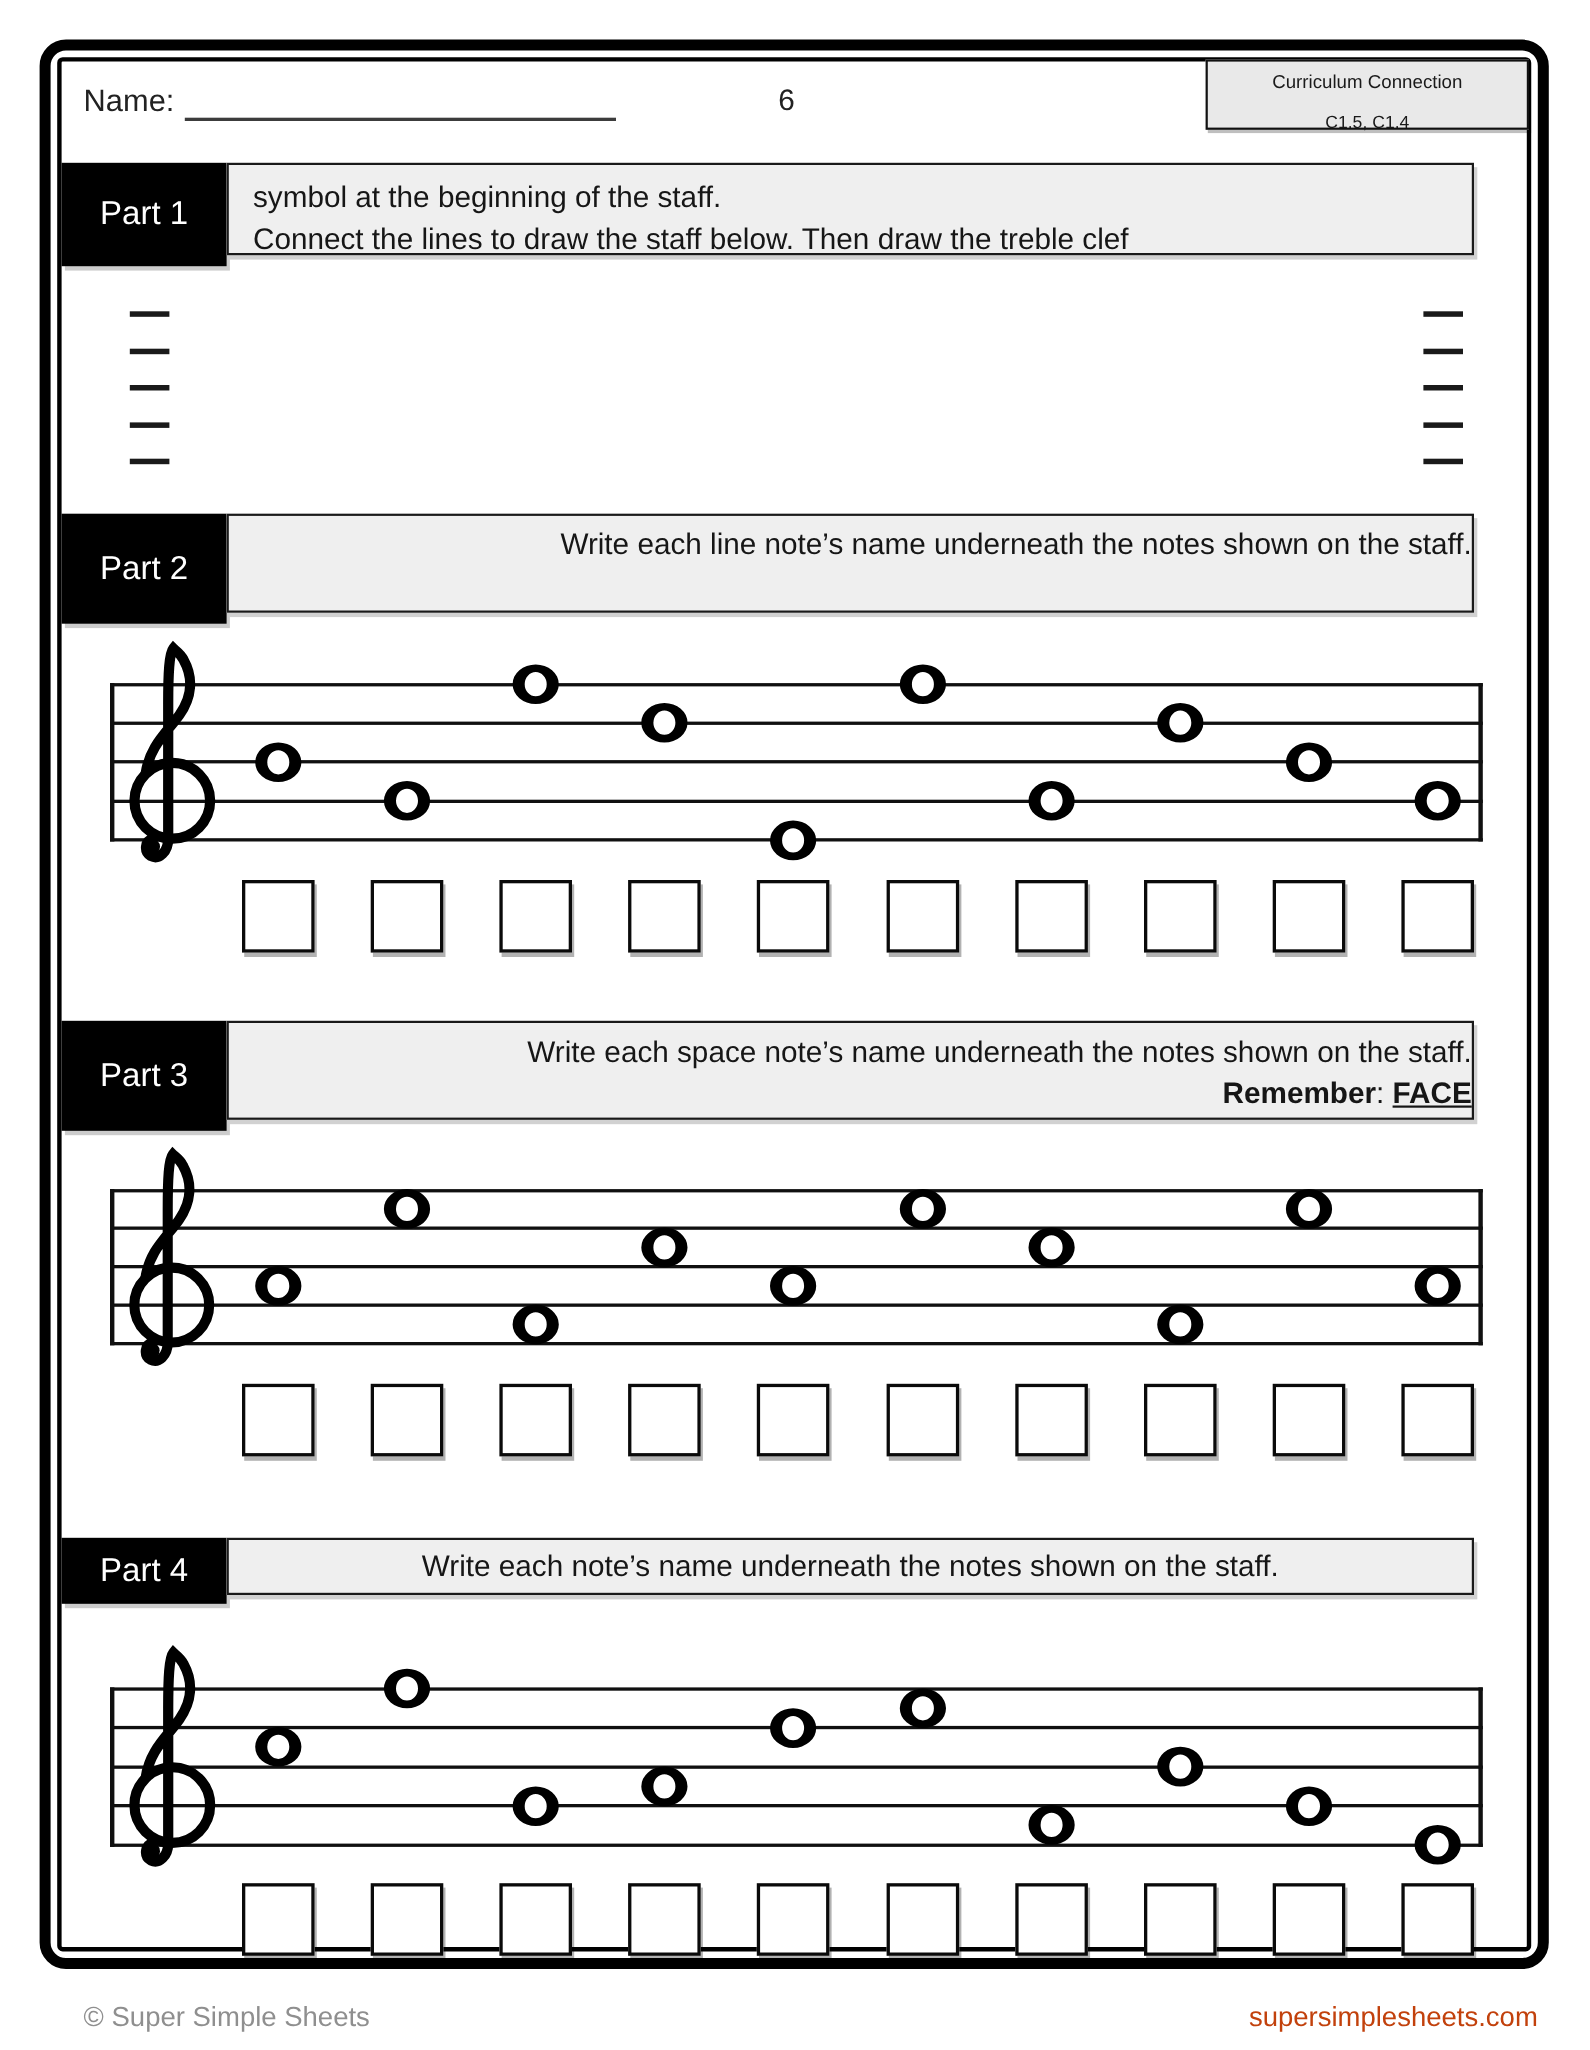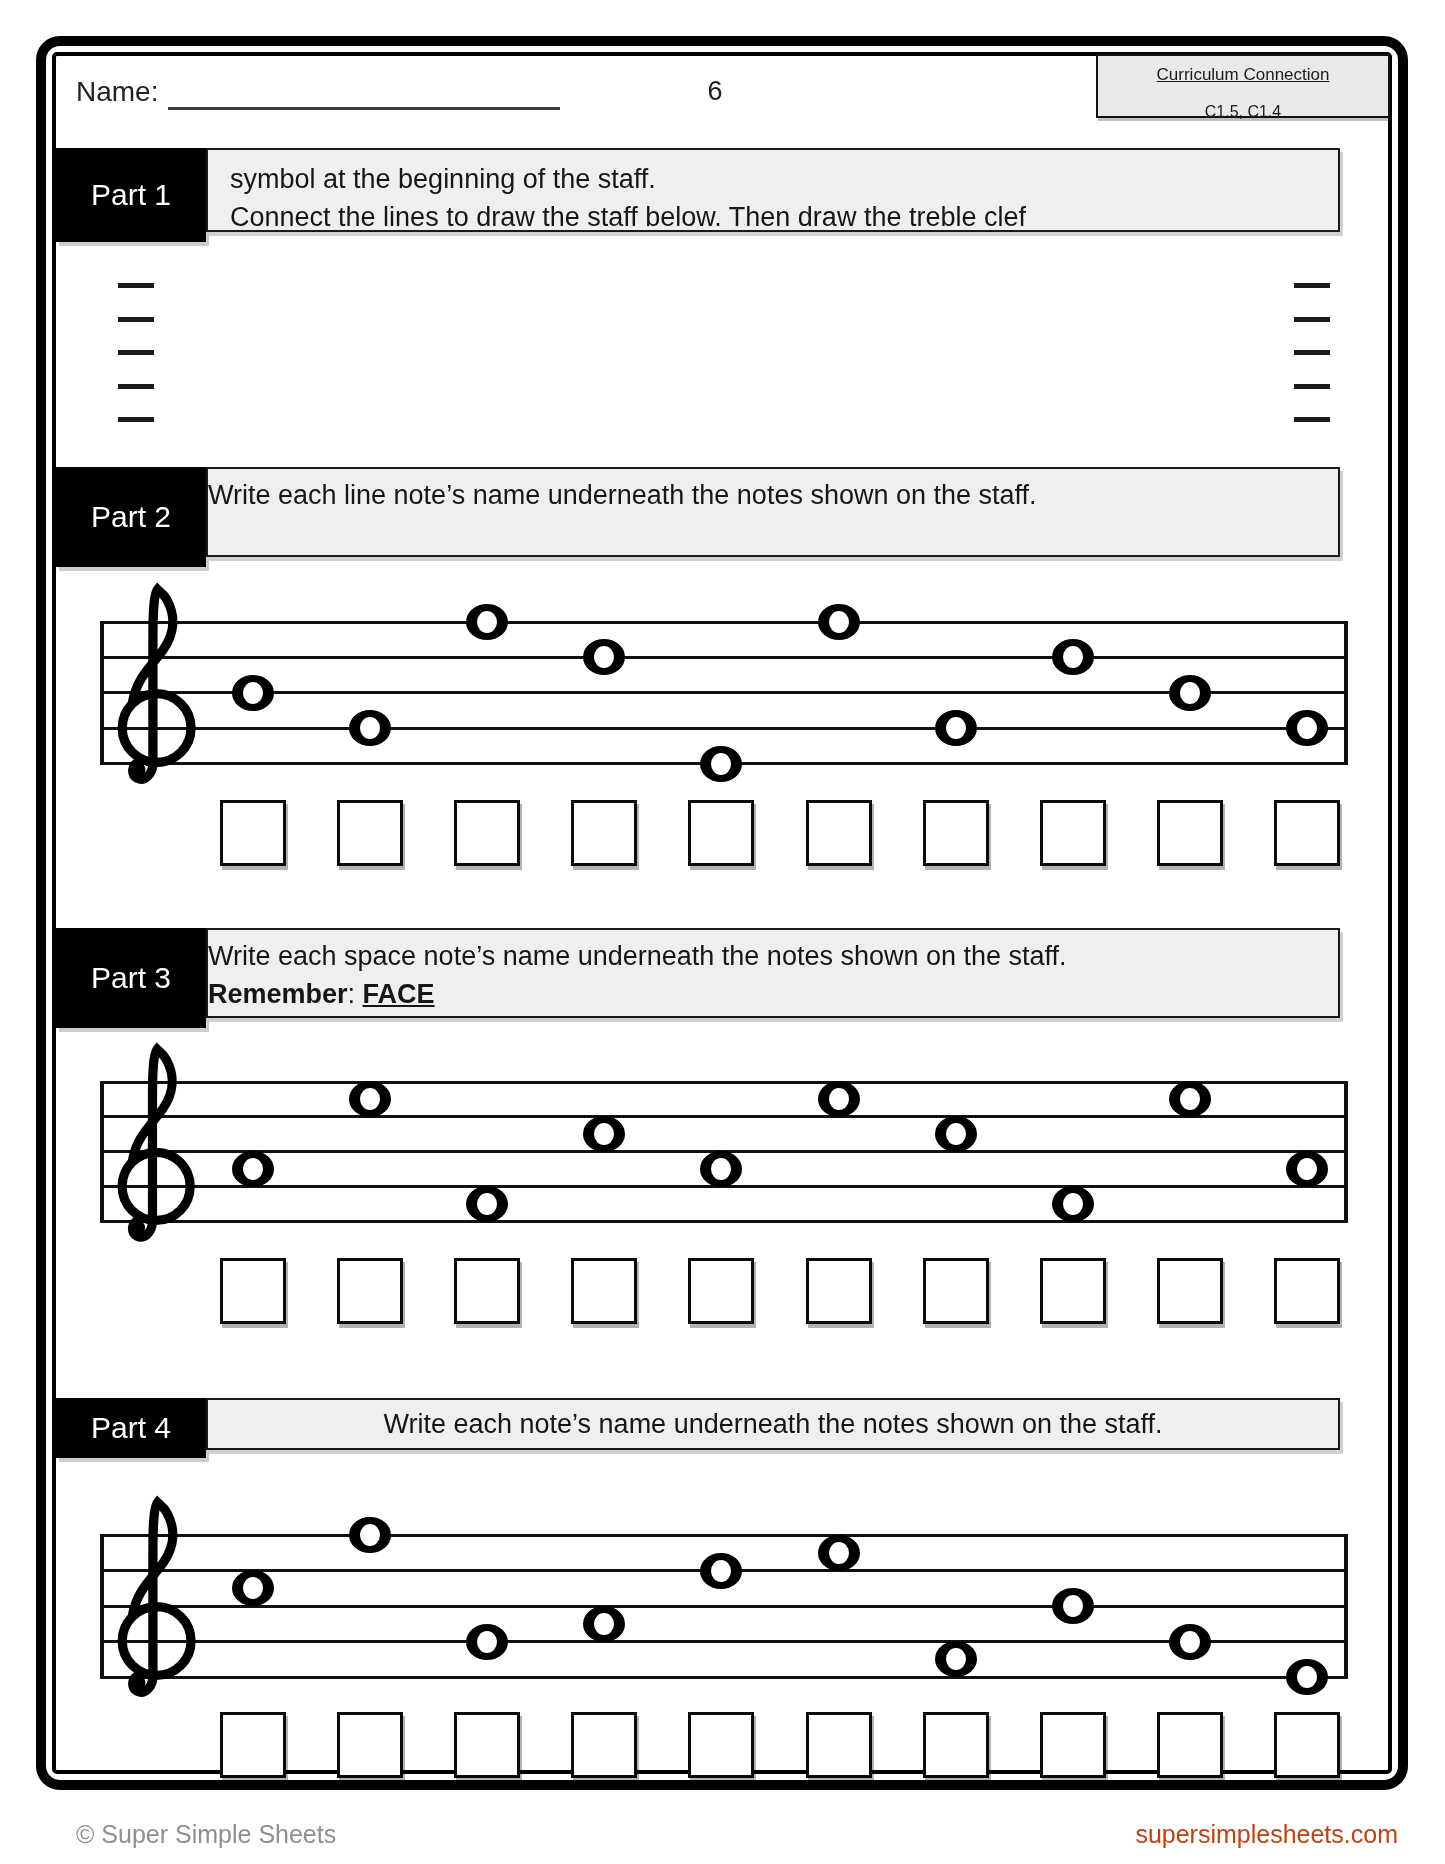--- a/index.html
+++ b/index.html
@@ -17,31 +17,31 @@
     border:4px solid #000; border-radius:5px; }
 
   
   #name-label { left:76px; top:76px; font-size:28px; color:#222; }
   #name-line  { left:168px; top:72px; width:392px; height:38px;
     border-bottom:3px solid #3c3c3c; }
   #page-number { left:680px; top:76px; width:70px; text-align:center; font-size:27px; color:#222; }
   #curriculum-box { left:1096px; top:54px; width:294px; height:64px;
     background:#e9e9e9; border:2px solid #111; box-shadow:2px 3px 0 rgba(0,0,0,0.25);
     text-align:center; padding-top:9px; }
-  #curriculum-title { font-size:17px; text-decoration:underline; color:#1a1a1a; }
+  #curriculum-title { font-size:17px; color:#1a1a1a; }
   #curriculum-codes { font-size:16px; color:#1a1a1a; margin-top:18px; }
 
   
   .part-label { left:56px; width:150px; background:#000; color:#fff;
     display:flex; align-items:center; justify-content:center;
     font-size:30px; box-shadow:3px 4px 0 rgba(0,0,0,0.2); }
   .instruction-box { left:206px; width:1134px; background:#efefef;
     border:2px solid #1a1a1a; box-shadow:3px 4px 0 rgba(0,0,0,0.18);
     font-size:27px; color:#161616; }
-  .instruction-box.centered { text-align:left; }
+  .instruction-box.centered { text-align:right; }
   .iline { display:block; line-height:38px; }
   #p1-box { top:148px; height:84px; padding:10px 22px; }
   #p1-label { top:148px; height:94px; }
   #p2-box { top:467px; height:90px; padding-top:7px; }
   #p2-label { top:467px; height:100px; }
   #p3-box { top:928px; height:90px; padding-top:7px; }
   #p3-label { top:928px; height:100px; }
   #p4-box { top:1398px; height:52px; display:flex; align-items:center; justify-content:center; }
   #p4-label { top:1398px; height:60px; }
 

